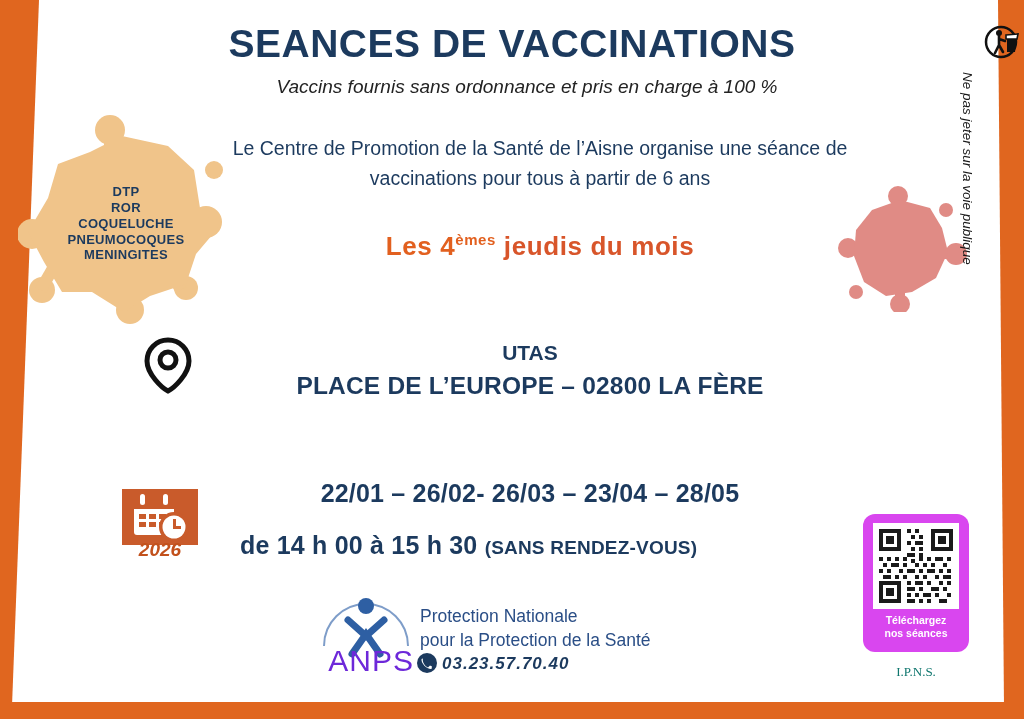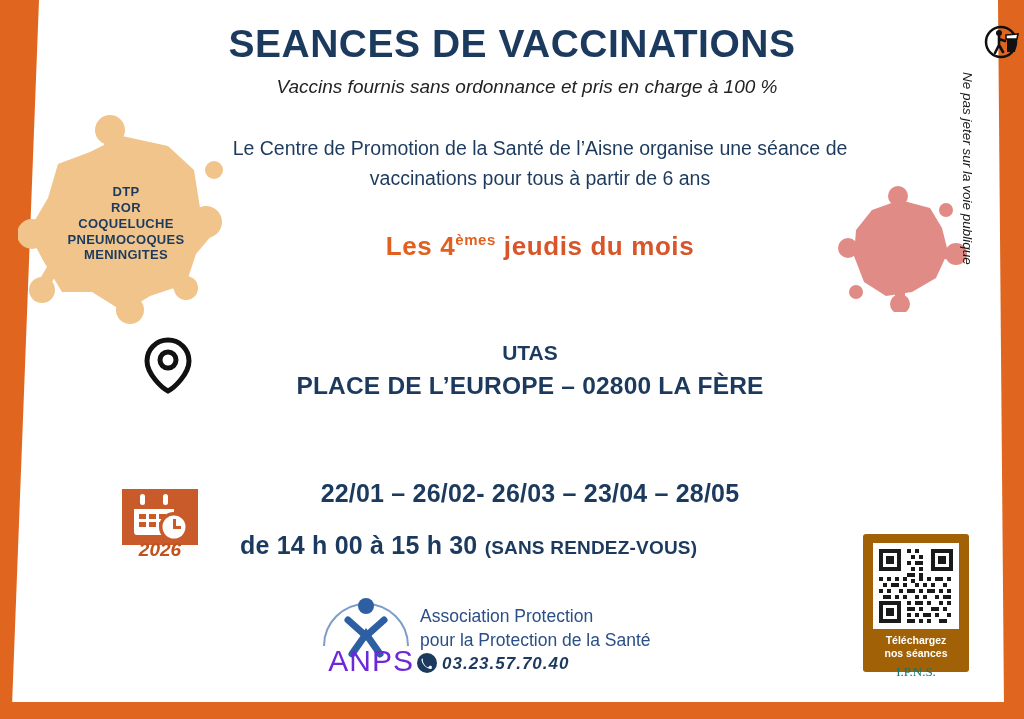--- a/index.html
+++ b/index.html
@@ -101,21 +101,21 @@
   .anps-phone{
     position:absolute;left:124px;top:62px;
     color:#1c3a5e;font-size:17px;font-weight:bold;font-style:italic;
     letter-spacing:1px;
   }
   .phone-icon{position:absolute;left:98px;top:60px;width:22px;height:22px;}
 
   
   .qr-box{
     position:absolute;left:863px;top:514px;width:106px;height:138px;
-    background:#a16207;border-radius:3px;margin-top:20px;
+    background:#d946ef;border-radius:12px;
   }
   .qr-inner{
     position:absolute;left:10px;top:9px;width:86px;height:86px;
     background:#ffffff;
   }
   .qr-caption{
     position:absolute;left:0;right:0;top:100px;text-align:center;
     color:#ffffff;font-size:10.5px;font-weight:bold;line-height:13px;
   }
   .ipns{
@@ -241,21 +241,21 @@
     <div class="anps-mark">
       <svg viewBox="0 0 96 88" width="96" height="88">
         <path d="M6 54 A42 42 0 0 1 90 54" fill="none" stroke="#7e9dc9" stroke-width="2"></path>
         <circle cx="48" cy="14" r="8" fill="#2e5fa3"></circle>
         <path d="M30 28 L48 44 L66 28" fill="none" stroke="#2e5fa3" stroke-width="7" stroke-linecap="round"></path>
         <path d="M34 62 L48 42 L62 62" fill="none" stroke="#2e5fa3" stroke-width="7" stroke-linecap="round"></path>
       </svg>
     </div>
     <div class="anps-word">ANPS</div>
     <div class="anps-text">
-      <div>Association Protection</div>
+      <div>Protection Nationale</div>
       <div>pour la Protection de la Santé</div>
     </div>
     <div class="phone-icon">
       <svg viewBox="0 0 22 22" width="22" height="22">
         <circle cx="11" cy="11" r="10" fill="#1c3a5e"></circle>
         <path d="M7 6.5 C6 9.5 8.5 14 12 15.5 L14 13.5 L16 14.5 L15.5 17
                  C11 17.5 5 11.5 5.5 7 Z" fill="#ffffff"></path>
       </svg>
     </div>
     <div class="anps-phone">03.23.57.70.40</div>

